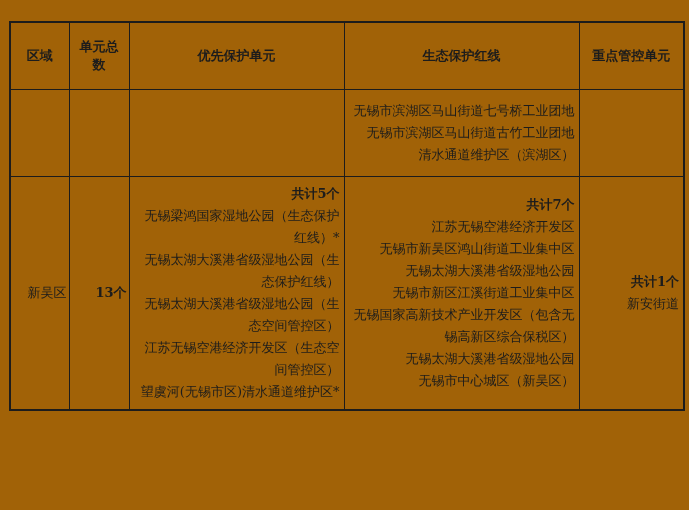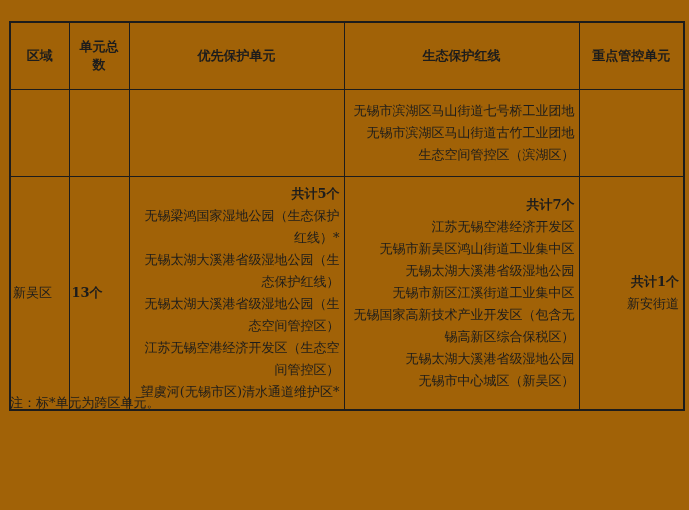--- a/index.html
+++ b/index.html
@@ -35,21 +35,21 @@
     vertical-align: middle;
     overflow: hidden;
   }
   table.doc-table th {
     font-weight: bold;
     text-align: center;
     line-height: 18px;
     padding: 1px 2px;
   }
   td.center-cell {
-    text-align: left;
+    text-align: right;
     padding: 1px 2px;
     line-height: 20px;
   }
   td.units-cell {
     text-align: right;
     padding: 2px 4px 2px 6px;
     line-height: 22px;
   }
   .count-line {
     font-weight: bold;
@@ -103,21 +103,21 @@
       </tr>
     </thead>
     <tbody>
       <tr style="height:87px">
         <td class="center-cell"></td>
         <td class="center-cell"></td>
         <td class="units-cell"></td>
         <td class="units-cell">
           <div class="unit-item">无锡市滨湖区马山街道七号桥工业团地</div>
           <div class="unit-item">无锡市滨湖区马山街道古竹工业团地</div>
-          <div class="unit-item">生态空间管控区（滨湖区）</div>
+          <div class="unit-item">清水通道维护区（滨湖区）</div>
         </td>
         <td class="units-cell"></td>
       </tr>
       <tr style="height:233px">
         <td class="center-cell">
           <span class="region-value">新吴区</span>
         </td>
         <td class="center-cell">
           <span class="total-value">13个</span>
         </td>
@@ -140,16 +140,15 @@
           <div class="unit-item">无锡市中心城区（新吴区）</div>
         </td>
         <td class="units-cell">
           <div class="count-line">共计1个</div>
           <div class="unit-item">新安街道</div>
         </td>
       </tr>
     </tbody>
   </table>
 
-  <div class="note">注：标*单元为跨区单元。</div>
 
 
 </div>
 
 </body></html>

